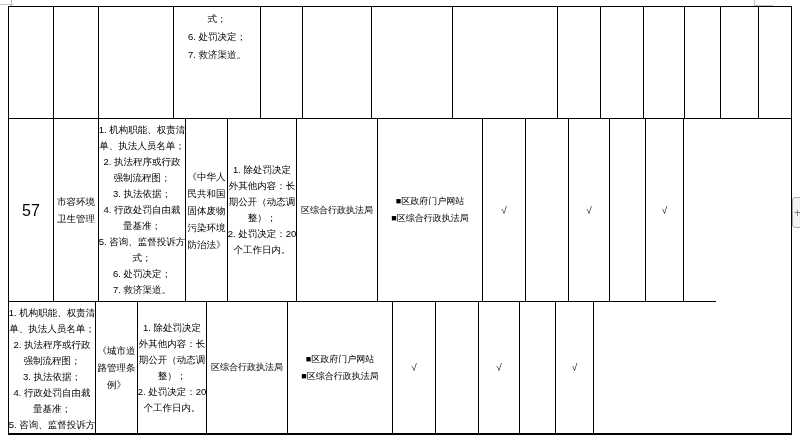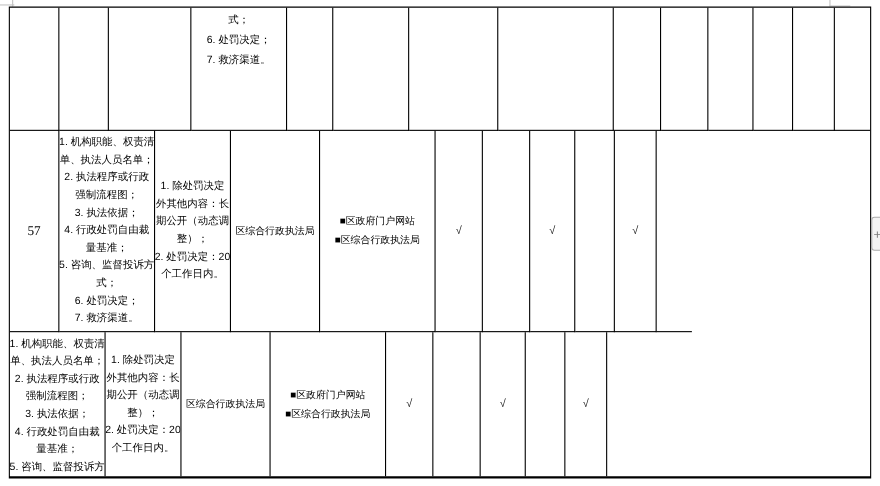--- a/index.html
+++ b/index.html
@@ -26,21 +26,21 @@
   }
   .cell > div { white-space:nowrap; }
   .w0{width:45px}.w1{width:45px}.w2{width:75px}.w3{width:87px}
   .w4{width:42px}.w5{width:69px}.w6{width:81px}.w7{width:105px}
   .w8{width:43px}.w9{width:43px}.w10{width:41px}.w11{width:36px}
   .w12{width:38px}.w13{width:32px; border-right:none;}
   .r2 .cell { border-bottom:none; }
   .top { justify-content:flex-start; padding-top:3px; }
   .lh16 { line-height:16px; }
   .lh18 { line-height:18px; }
-  .seq { font-size:12px;font-family:Liberation Serif, serif; }
+  .seq { font-size:16px; }
   .agency-cell { font-size:9px; }
   .channels-block { text-align:center; line-height:17px; white-space:nowrap; font-size:9px; }
   .check { font-size:10px; color:#111; }
   .corner-mark { position:absolute; background:#c3c3c3; }
   #cm-l-h { left:0; top:4px; width:13px; height:1px; }
   #cm-l-v { left:11px; top:0; width:1px; height:7px; }
   #cm-r-v { left:754px; top:0; width:1px; height:6px; }
   #cm-r-h { left:754px; top:5px; width:19px; height:1px; }
   .plus-handle {
     position:absolute; left:792px; top:197px; width:12px; height:31px;
@@ -79,32 +79,43 @@
       <div class="cell w8 check"></div>
       <div class="cell w9 check"></div>
       <div class="cell w10 check"></div>
       <div class="cell w11 check"></div>
       <div class="cell w12 check"></div>
       <div class="cell w13 check"></div>
     </div>
 
     <div class="t-row r1">
       <div class="cell w0 seq">57</div>
+      <div class="cell w1">
+          <div>市容环境</div>
+          <div>卫生管理</div>
+        </div>
       <div class="cell w3 top lh16">
           <div>1. 机构职能、权责清</div>
           <div>单、执法人员名单；</div>
           <div>2. 执法程序或行政</div>
           <div>强制流程图；</div>
           <div>3. 执法依据；</div>
           <div>4. 行政处罚自由裁</div>
           <div>量基准；</div>
           <div>5. 咨询、监督投诉方</div>
           <div>式；</div>
           <div>6. 处罚决定；</div>
           <div>7. 救济渠道。</div>
+        </div>
+      <div class="cell w4">
+          <div>《中华人</div>
+          <div>民共和国</div>
+          <div>固体废物</div>
+          <div>污染环境</div>
+          <div>防治法》</div>
         </div>
       <div class="cell w5 lh16">
           <div>1. 除处罚决定</div>
           <div>外其他内容：长</div>
           <div>期公开（动态调</div>
           <div>整）；</div>
           <div>2. 处罚决定：20</div>
           <div>个工作日内。</div>
         </div>
       <div class="cell w6 agency-cell">区综合行政执法局</div>
@@ -126,20 +137,25 @@
       <div class="cell w3 top lh16">
           <div>1. 机构职能、权责清</div>
           <div>单、执法人员名单；</div>
           <div>2. 执法程序或行政</div>
           <div>强制流程图；</div>
           <div>3. 执法依据；</div>
           <div>4. 行政处罚自由裁</div>
           <div>量基准；</div>
           <div>5. 咨询、监督投诉方</div>
         </div>
+      <div class="cell w4">
+          <div>《城市道</div>
+          <div>路管理条</div>
+          <div>例》</div>
+        </div>
       <div class="cell w5 lh16">
           <div>1. 除处罚决定</div>
           <div>外其他内容：长</div>
           <div>期公开（动态调</div>
           <div>整）；</div>
           <div>2. 处罚决定：20</div>
           <div>个工作日内。</div>
         </div>
       <div class="cell w6 agency-cell">区综合行政执法局</div>
       <div class="cell w7">

